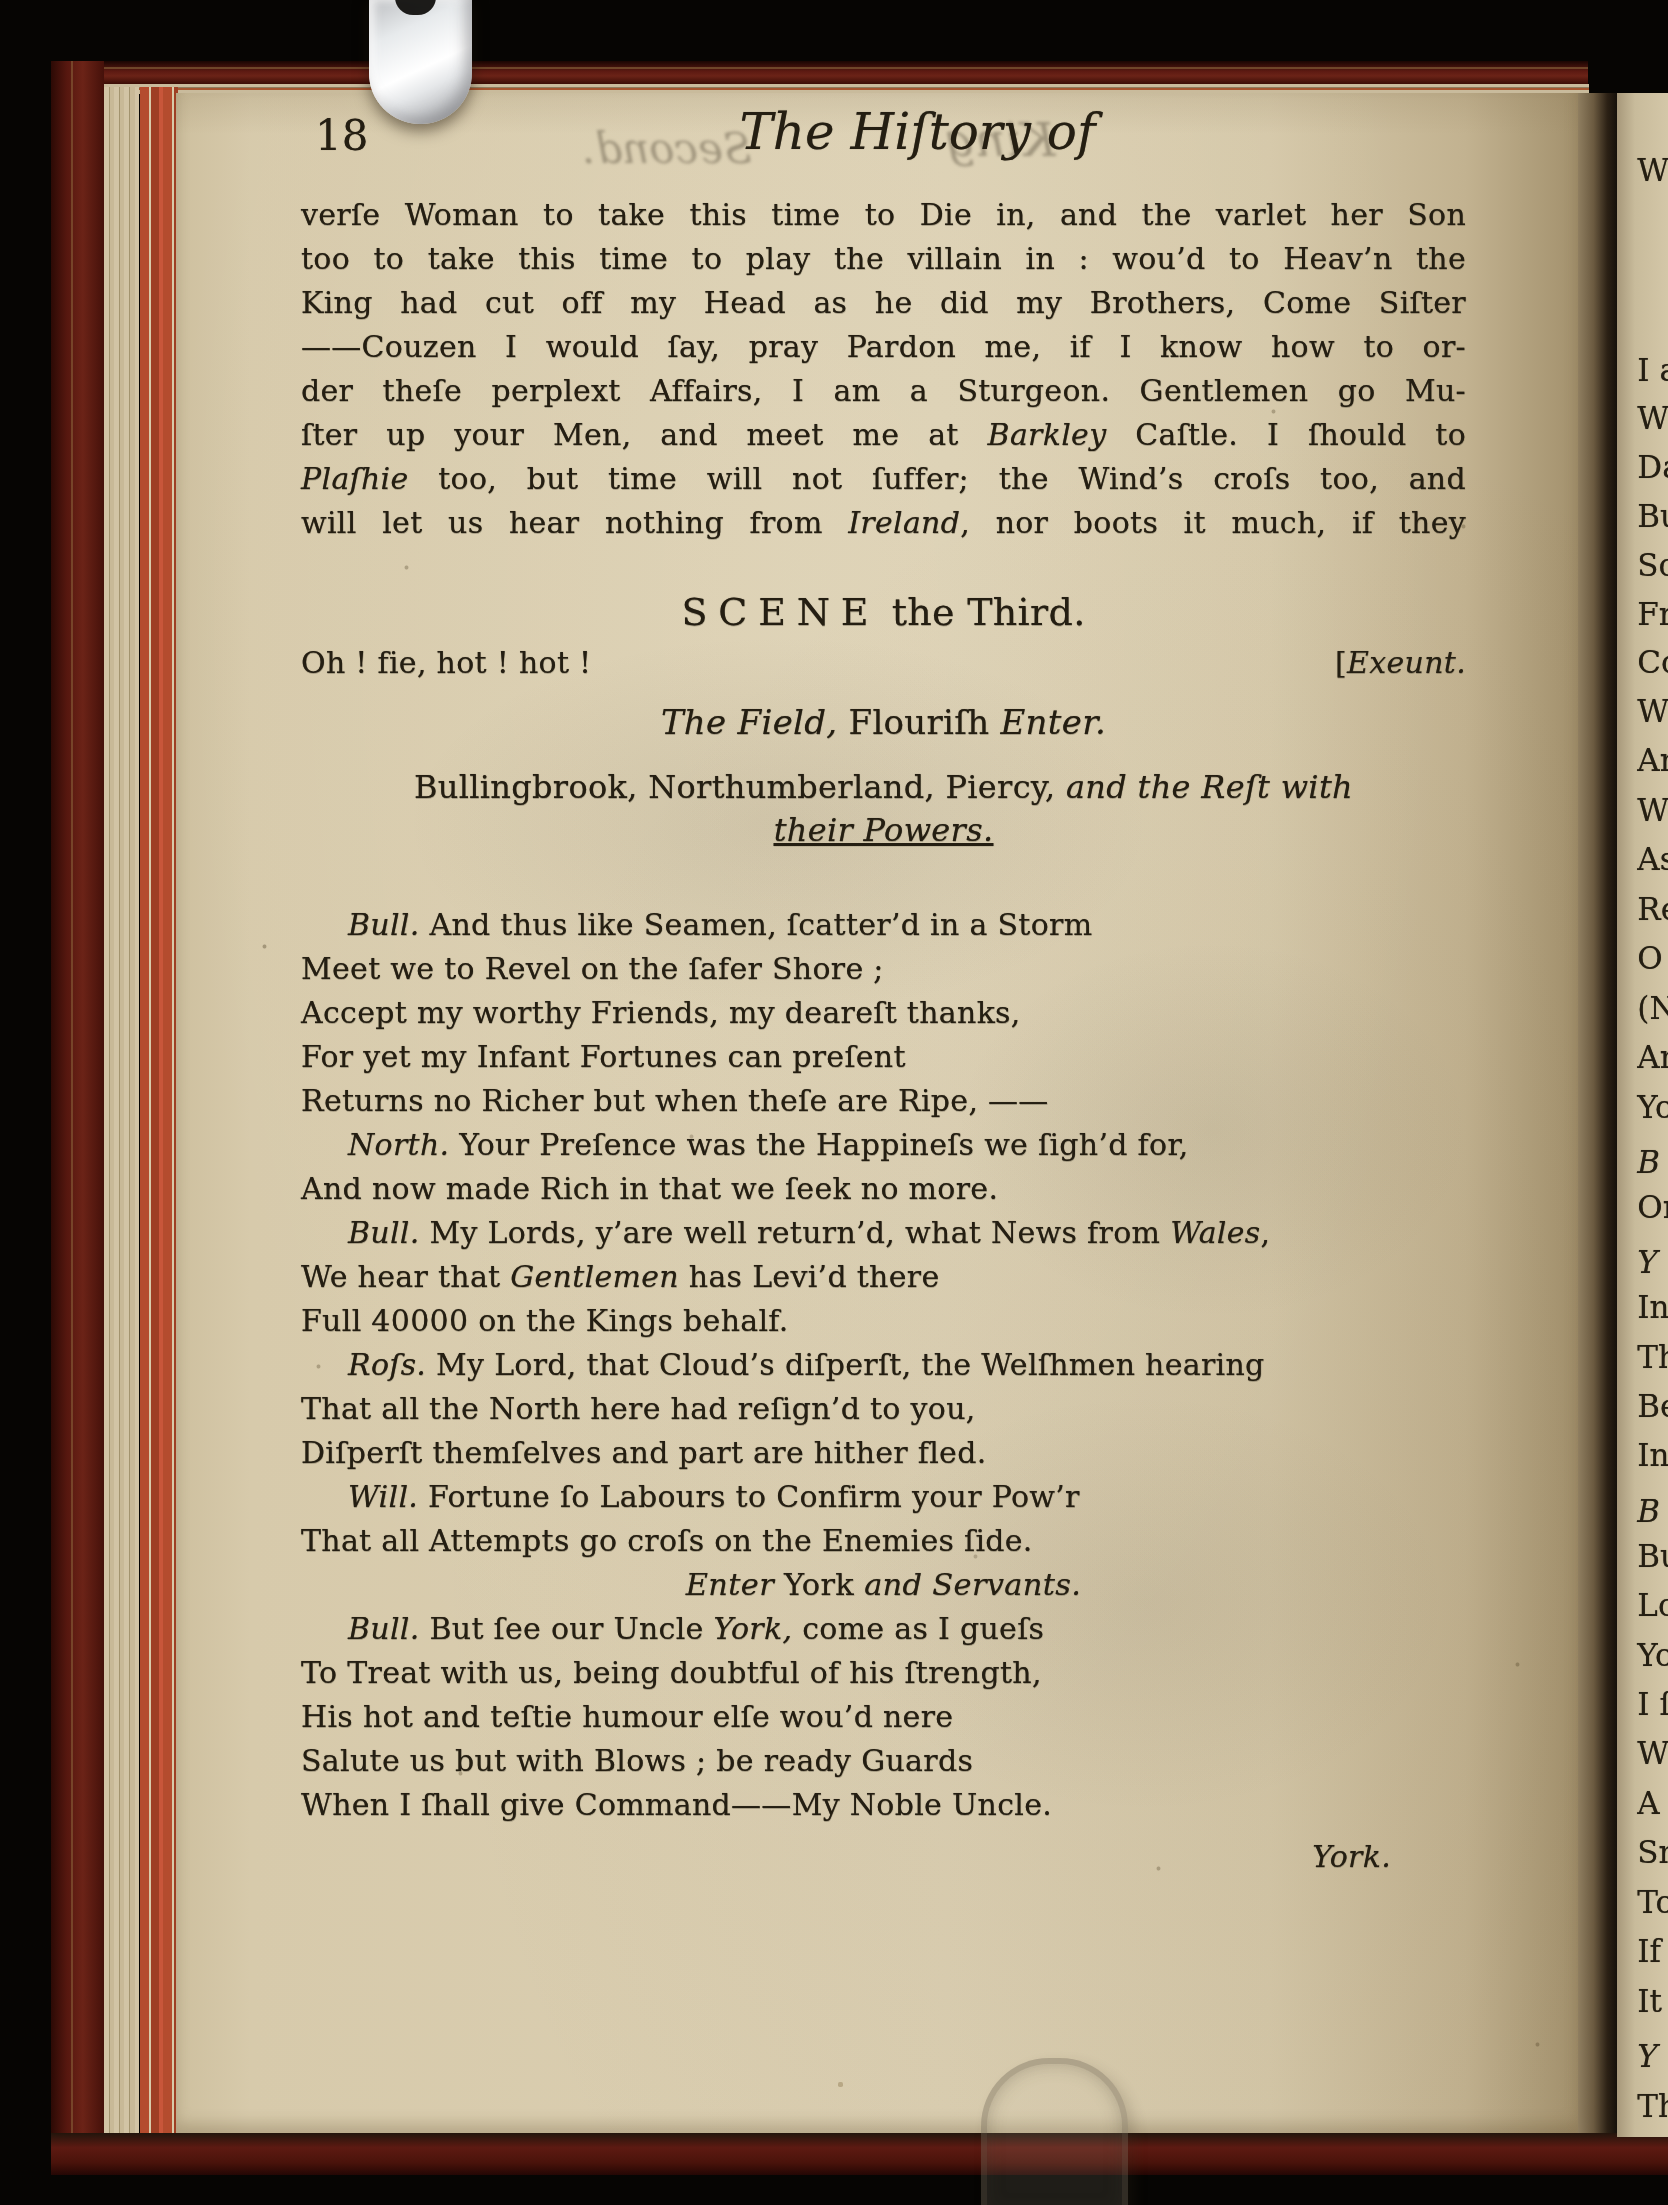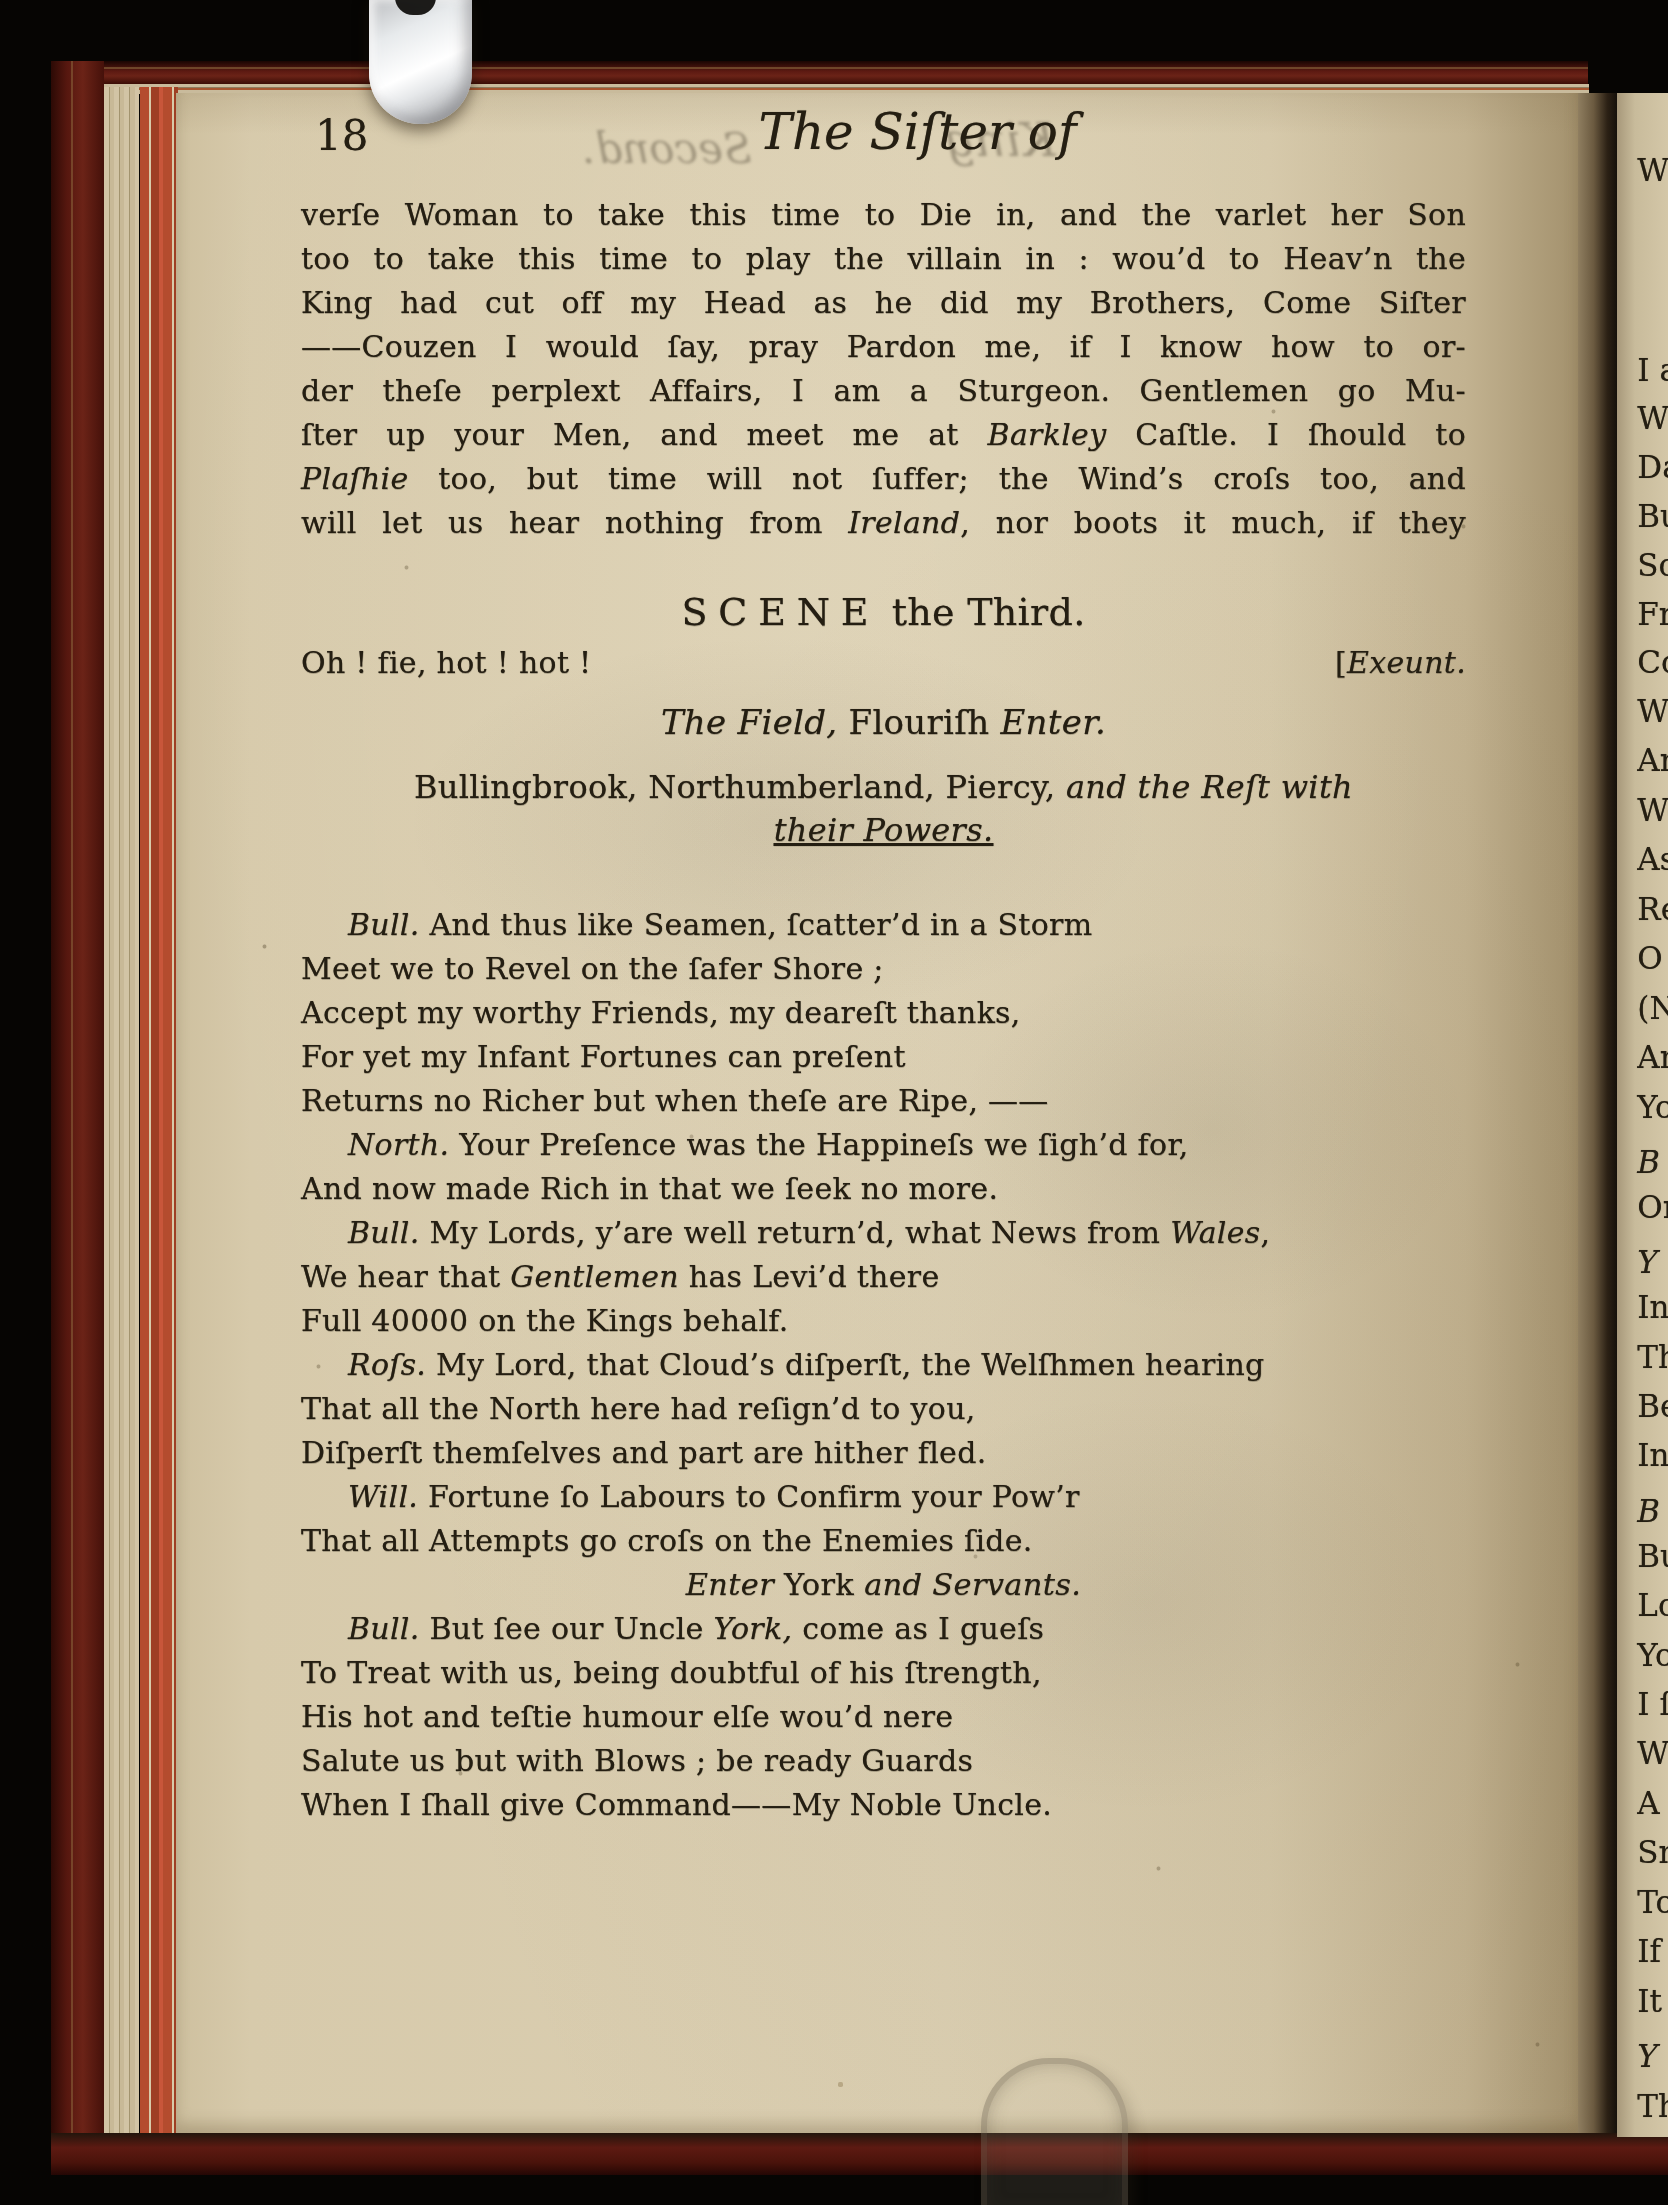--- a/index.html
+++ b/index.html
@@ -106,21 +106,21 @@
 <div class="page">
   <div class="smudge s1"></div>
   <div class="smudge s2"></div>
   <div class="smudge s3"></div>
   <div class="specks"></div>
   <div id="ghost-layer">
       <div class="ghost" style="left: 406px; top: 30.5px; font-size: 42px;">Second.</div>
       <div class="ghost" style="left: 769px; top: 19px; font-size: 47px;">King</div>
     </div>
   <div class="page-number">18</div>
-  <div class="running-header">The Siſter of</div>
+  <div class="running-header">The Hiſtory of</div>
   <div class="text-block">
       <div class="line l-pj"><span>verſe Woman to take this time to Die in, and the varlet her Son</span></div>
       <div class="line l-pj"><span>too to take this time to play the villain in : wou’d to Heav’n the</span></div>
       <div class="line l-pj"><span>King had cut off my Head as he did my Brothers, Come Siſter</span></div>
       <div class="line l-pj"><span>——Couzen I would ſay, pray Pardon me, if I know how to or-</span></div>
       <div class="line l-pj"><span>der theſe perplext Affairs, I am a Sturgeon.  Gentlemen go Mu-</span></div>
       <div class="line l-pj"><span>ſter up your Men, and meet me at </span><span class="it">Barkley</span><span> Caſtle.  I ſhould to</span></div>
       <div class="line l-pj"><span class="it">Plaſhie</span><span> too, but time will not ſuffer; the Wind’s croſs too, and</span></div>
       <div class="line l-pj"><span>will let us hear nothing from </span><span class="it">Ireland</span><span>, nor boots it much, if they</span></div>
       <div class="line l-scene"><span class="sp">SCENE</span><span> the Third.</span></div>
@@ -145,20 +145,21 @@
       <div class="line l-verse"><span>That all the North here had reſign’d to you,</span></div>
       <div class="line l-verse"><span>Diſperſt themſelves and part are hither fled.</span></div>
       <div class="line l-speech"><span class="it">Will.</span><span> Fortune ſo Labours to Confirm your Pow’r</span></div>
       <div class="line l-verse"><span>That all Attempts go croſs on the  Enemies ſide.</span></div>
       <div class="line l-centerdir2"><span class="it">Enter</span><span> York </span><span class="it">and Servants.</span></div>
       <div class="line l-speech"><span class="it">Bull.</span><span> But ſee our Uncle </span><span class="it">York,</span><span> come as I gueſs</span></div>
       <div class="line l-verse"><span>To Treat with us, being doubtful of his ſtrength,</span></div>
       <div class="line l-verse"><span>His hot and teſtie humour elſe wou’d nere</span></div>
       <div class="line l-verse"><span>Salute us but with Blows ; be ready Guards</span></div>
       <div class="line l-verse"><span>When I ſhall give Command——My Noble Uncle.</span></div>
+      <div class="line l-catch"><span class="it">York.</span></div>
     </div>
 </div>
 
 <div class="gutter"></div>
 <div class="facing">
     <div class="frag" style="top: 59px;">W</div>
     <div class="frag" style="top: 259px;">I a</div>
     <div class="frag" style="top: 307px;">Wh</div>
     <div class="frag" style="top: 356px;">Da</div>
     <div class="frag" style="top: 405px;">Bu</div>

